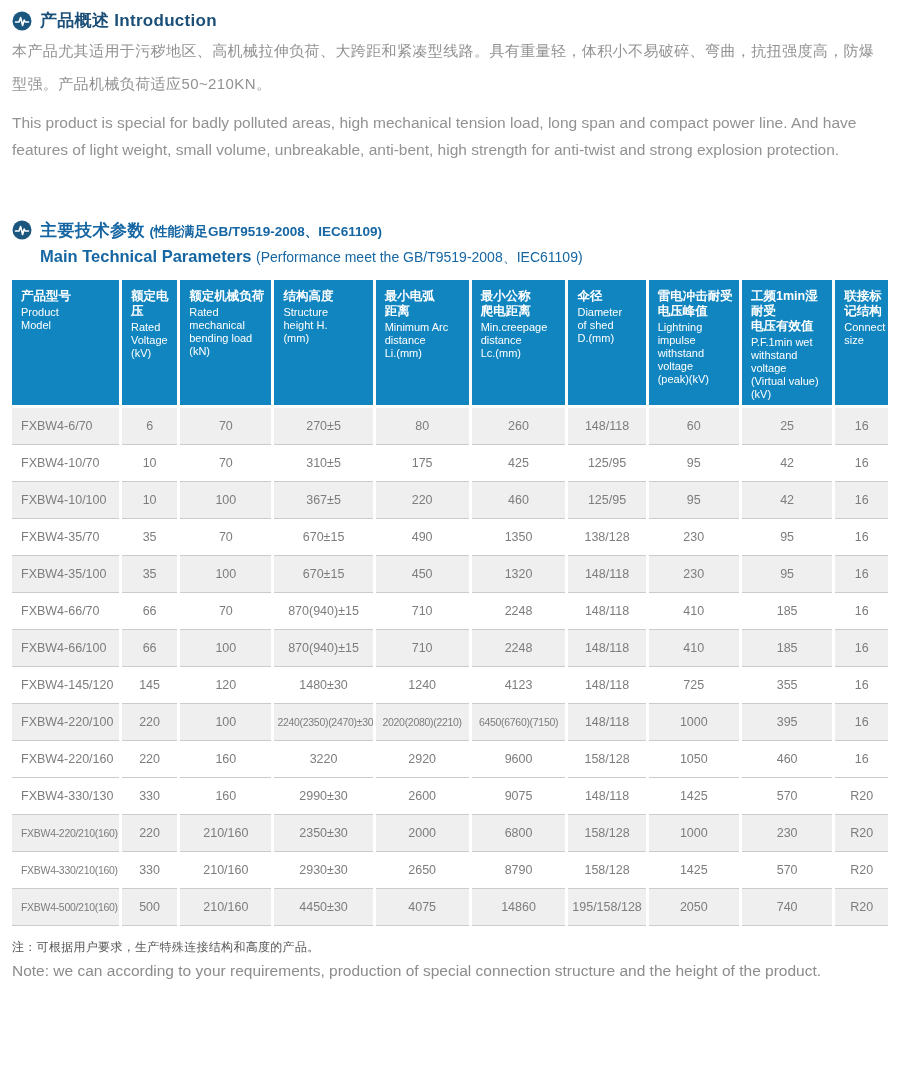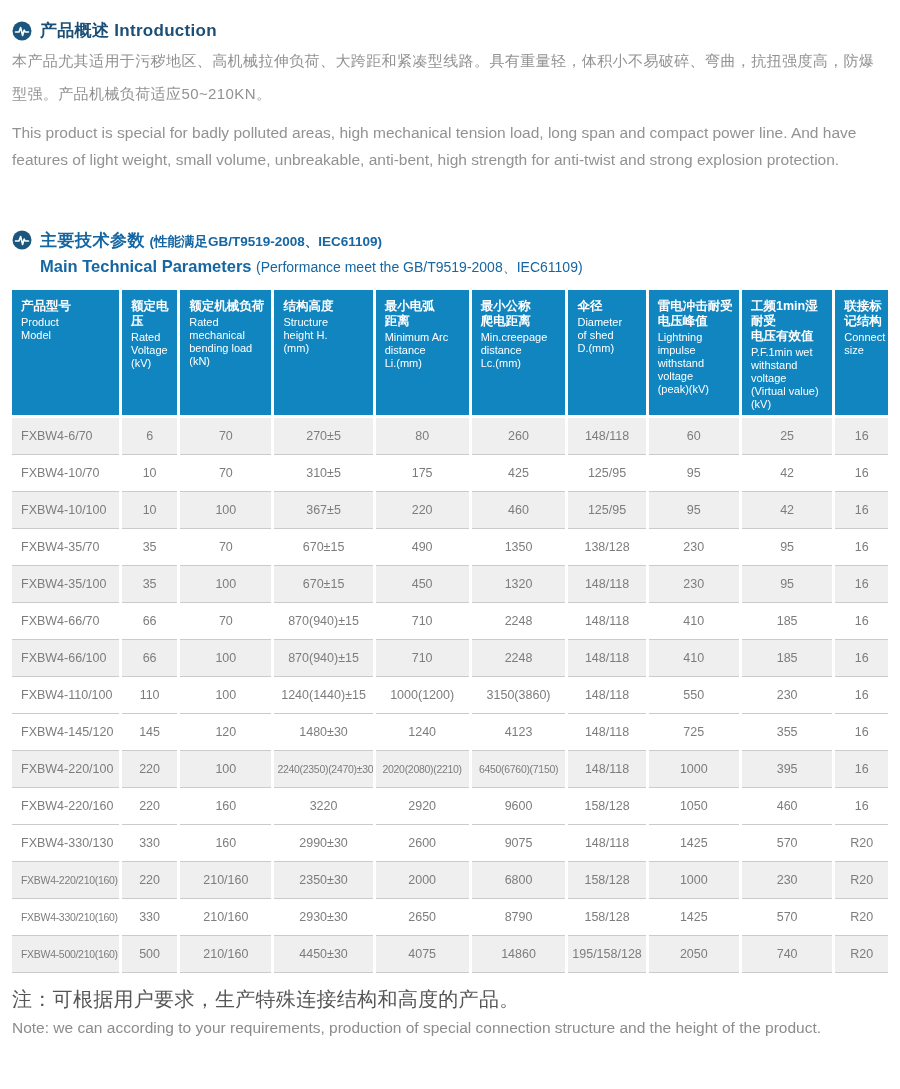--- a/index.html
+++ b/index.html
@@ -13,21 +13,21 @@
     --note-zh-text:#555555;
     --note-en-text:#8c8c8c;
     --icon-fill:#1a567e;
   }
   *{box-sizing:border-box;}
   html,body{margin:0;padding:0;background:#fff;}
   body{
     width:900px;height:1089px;overflow:hidden;
     font-family:"Liberation Sans","DejaVu Sans",sans-serif;
   }
-  .page{padding:20px 12px 8px 12px;height:100%;}
+  .page{padding:10px 12px 8px 12px;height:100%;}
 
   .sec-header{display:flex;align-items:flex-start;gap:8px;}
   .sec-header .icon{flex:0 0 auto;margin-top:1px;line-height:0;}
   h1.sec-title{
     margin:0;font-size:17px;font-weight:bold;color:var(--intro-title);
     letter-spacing:.3px;line-height:22px;
   }
   .para{margin:0;color:var(--para-text);}
   .para.zh{margin-top:2px;font-size:15px;line-height:2.2;letter-spacing:.4px;}
   .para.en{margin-top:9px;font-size:15.5px;line-height:1.75;}
@@ -56,21 +56,21 @@
     height:37px;padding:2px 3px;text-align:center;vertical-align:middle;
     font-size:12.5px;color:var(--cell-text);
     border-bottom:1px solid var(--border-gray);
     background:#fff;white-space:nowrap;overflow:hidden;
   }
   table.spec tr.shaded td{background:var(--row-gray);}
   table.spec td.model{text-align:left;padding-left:9px;}
   table.spec td.sm{font-size:10.5px;letter-spacing:-0.3px;}
 
   .note{margin:0;}
-  .note.zh{margin-top:13px;font-size:20px;color:var(--note-zh-text);letter-spacing:.3px;}
+  .note.zh{margin-top:13px;font-size:12px;color:var(--note-zh-text);letter-spacing:.3px;}
   .note.en{margin-top:6px;font-size:15.5px;color:var(--note-en-text);}
 </style>
 </head>
 <body>
 
 <div class="page">
 
   <div class="sec-header">
     <span class="icon">
       <svg width="20" height="20" viewBox="0 0 20 20">
@@ -262,32 +262,20 @@
           <td>100</td>
           <td>870(940)±15</td>
           <td>710</td>
           <td>2248</td>
           <td>148/118</td>
           <td>410</td>
           <td>185</td>
           <td>16</td>
         </tr>
         <tr>
-          <td class="model">FXBW4-110/100</td>
-          <td>110</td>
-          <td>100</td>
-          <td>1240(1440)±15</td>
-          <td>1000(1200)</td>
-          <td>3150(3860)</td>
-          <td>148/118</td>
-          <td>550</td>
-          <td>230</td>
-          <td>16</td>
-        </tr>
-        <tr>
           <td class="model">FXBW4-145/120</td>
           <td>145</td>
           <td>120</td>
           <td>1480±30</td>
           <td>1240</td>
           <td>4123</td>
           <td>148/118</td>
           <td>725</td>
           <td>355</td>
           <td>16</td>

